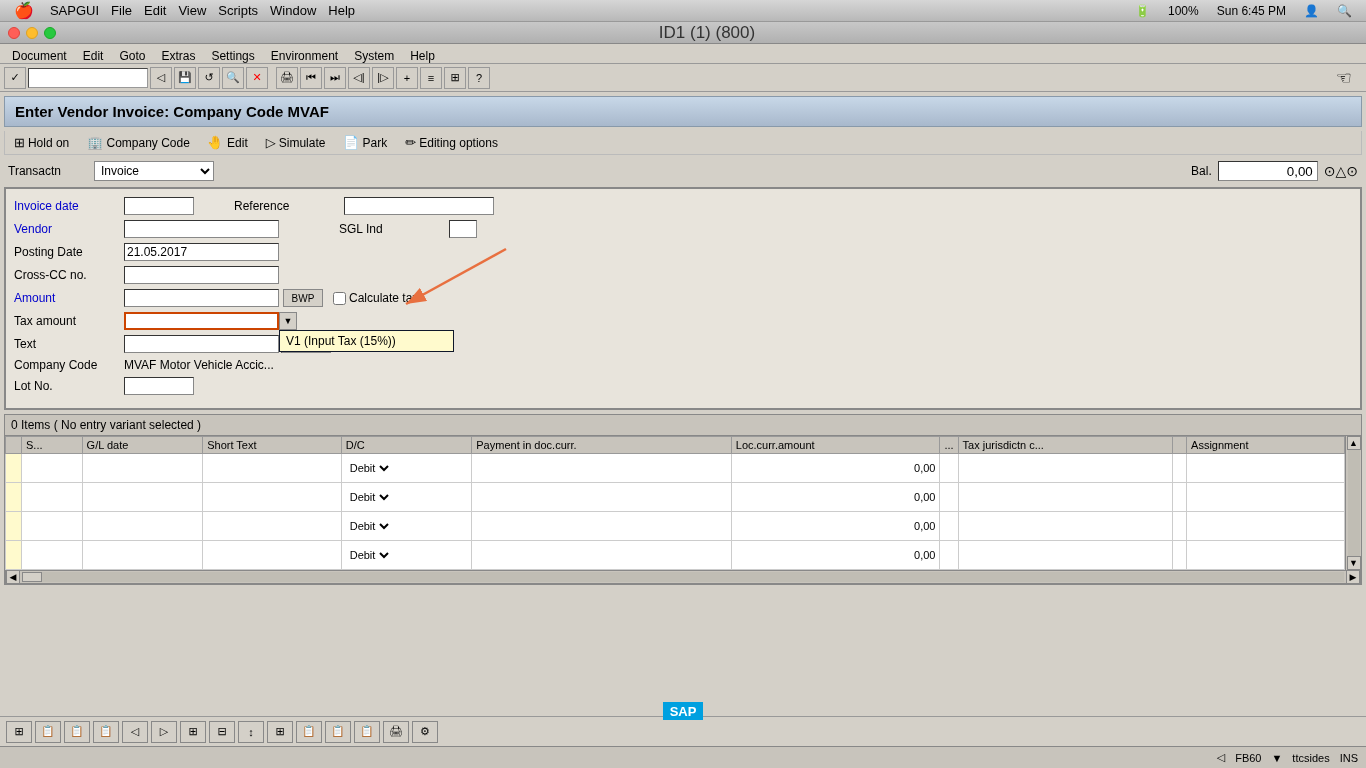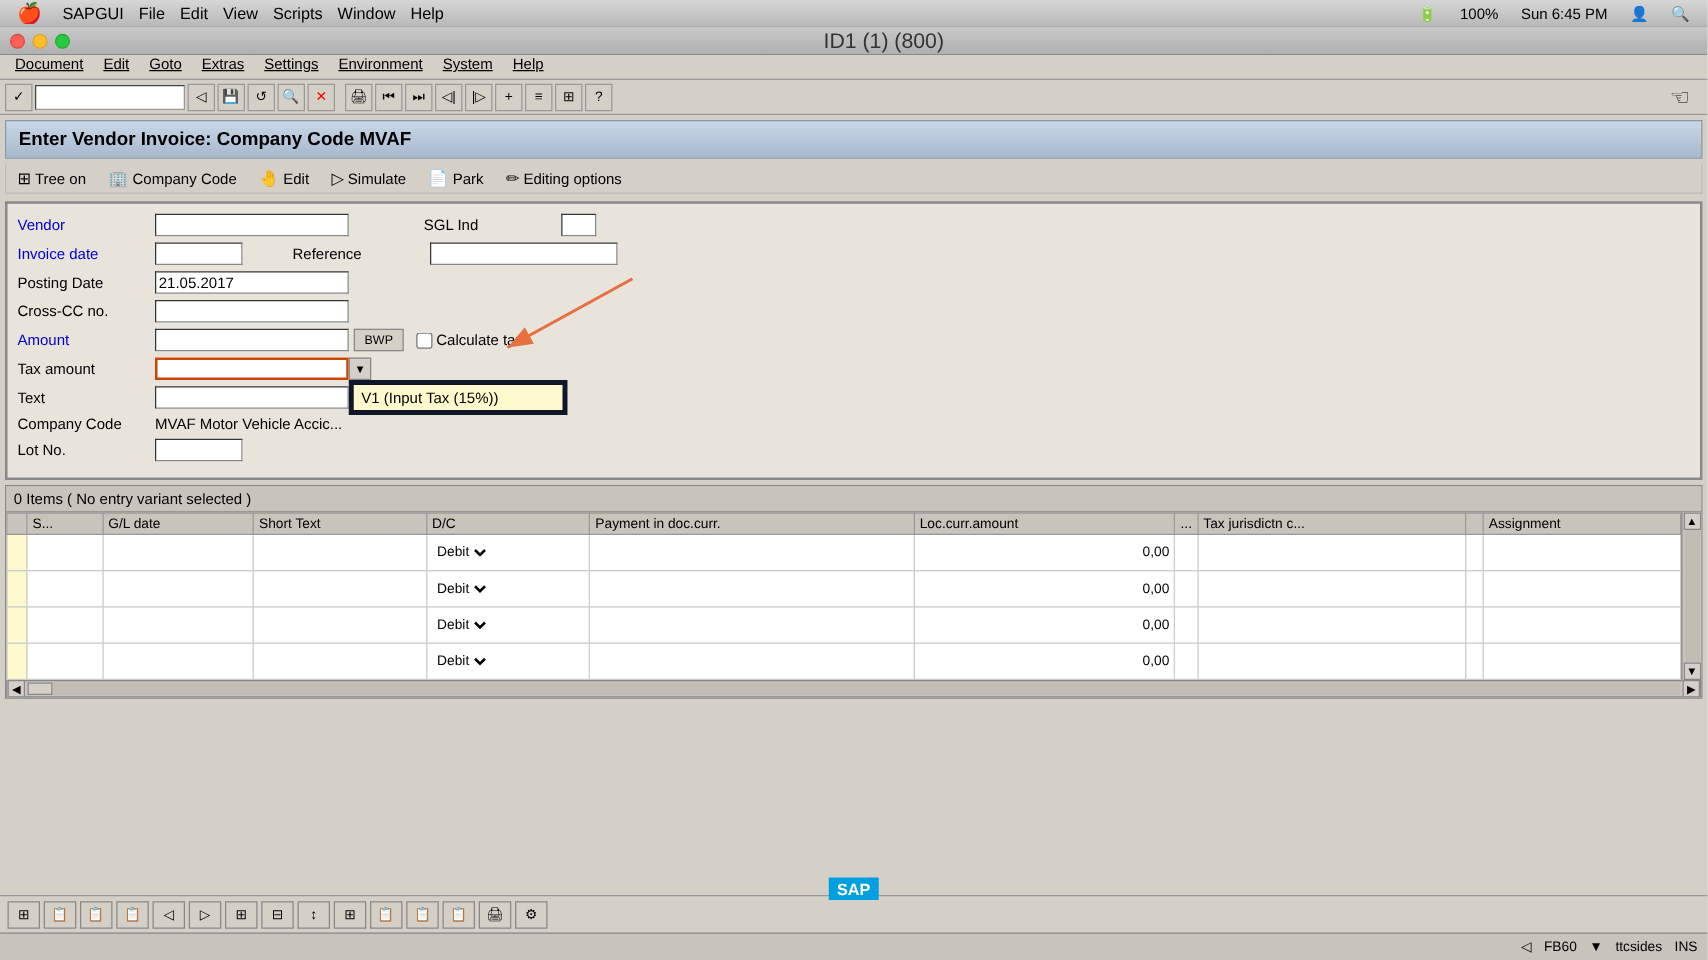--- a/index.html
+++ b/index.html
@@ -41,25 +41,24 @@
     .tl-red { background: #ff5f57; border: 1px solid #e0443e; }
     .tl-yellow { background: #ffbd2e; border: 1px solid #dea123; }
     .tl-green { background: #28c940; border: 1px solid #1aab29; }
     .window-title { flex: 1; text-align: center; font-size: 17px; color: #333; }
 
     
     .app-menubar {
       background: #d4d0c8;
       height: 20px;
       display: flex;
-      align-items: flex-start;
+      align-items: flex-end;
       padding: 0 4px;
       border-bottom: 1px solid #999;
       font-size: 12px;
-      text-decoration: underline;
     }
     .app-menubar span { margin: 0 8px; cursor: pointer; }
 
     
     .toolbar {
       background: #d4d0c8;
       height: 28px;
       display: flex;
       align-items: center;
       padding: 2px 4px;
@@ -192,21 +191,21 @@
       width: 18px; height: 18px;
       background: #d4d0c8;
       border: 1px solid #888;
       display: flex; align-items: center; justify-content: center;
       font-size: 9px; cursor: pointer;
     }
     .tax-dropdown {
       position: absolute;
       top: 18px; left: 0;
       background: #fffacd;
-      border: 4px solid #0f172a;
+      border: 1px solid #0f172a;
       width: 175px;
       z-index: 100;
       padding: 3px 6px;
       font-size: 12px;
     }
 
     
     .company-text { font-size: 12px; }
 
     
@@ -395,21 +394,21 @@
 
 <div class="main-wrapper">
 
   <div class="page-header">
     <span>Enter Vendor Invoice: Company Code MVAF</span>
   </div>
 
   <div class="func-toolbar">
     <div class="func-btn">
       <span class="func-icon">⊞</span>
-      <span>Tree on</span>
+      <span>Hold on</span>
     </div>
     <div class="func-btn">
       <span class="func-icon">🏢</span>
       <span>Company Code</span>
     </div>
     <div class="func-btn">
       <span class="func-icon">🤚</span>
       <span>Edit</span>
     </div>
     <div class="func-btn">
@@ -419,47 +418,60 @@
     <div class="func-btn">
       <span class="func-icon">📄</span>
       <span>Park</span>
     </div>
     <div class="func-btn">
       <span class="func-icon">✏</span>
       <span>Editing options</span>
     </div>
   </div>
 
+  <div class="transact-row">
+    <span class="transact-label">Transactn</span>
+    <div class="transact-select-wrap">
+      <select class="transact-select">
+        <option>Invoice</option>
+      </select>
+    </div>
+    <div class="bal-section">
+      <span class="bal-label">Bal.</span>
+      <input class="bal-input" type="text" value="0,00" style="">
+      <span class="bal-icons">⊙△⊙</span>
+    </div>
+  </div>
 
 
   <div class="tab-panel" style="position:relative;">
 
     <svg style="position:absolute;top:50px;left:320px;width:200px;height:80px;pointer-events:none;z-index:200;">
       <defs>
         <marker id="arrowhead" markerWidth="8" markerHeight="6" refX="8" refY="3" orient="auto">
           <polygon points="0 0, 8 3, 0 6" fill="#e87040"></polygon>
         </marker>
       </defs>
       <line x1="180" y1="10" x2="80" y2="65" stroke="#e87040" stroke-width="2.5" marker-end="url(#arrowhead)"></line>
     </svg>
 
     <div class="field-row">
+      <span class="field-label blue">Invoice date</span>
+      <input class="field-input field-input-sm" type="text" style="">
+      <span style="width:40px;"></span>
+      <span class="field-label">Reference</span>
+      <input class="field-input" style="width: 150px;" type="text">
+    </div>
+
+    <div class="field-row">
       <span class="field-label blue">Vendor</span>
       <input class="field-input field-input-md" type="text" style="">
       <span style="width:60px;"></span>
       <span class="field-label">SGL Ind</span>
       <input class="sgl-input" type="text" style="">
-    </div>
-
-    <div class="field-row">
-      <span class="field-label blue">Invoice date</span>
-      <input class="field-input field-input-sm" type="text" style="">
-      <span style="width:40px;"></span>
-      <span class="field-label">Reference</span>
-      <input class="field-input" style="width: 150px;" type="text">
     </div>
 
     <div class="field-row">
       <span class="field-label">Posting Date</span>
       <input class="field-input field-input-md" type="text" value="21.05.2017" style="">
     </div>
 
     <div class="field-row">
       <span class="field-label">Cross-CC no.</span>
       <input class="field-input field-input-md" type="text" style="">

